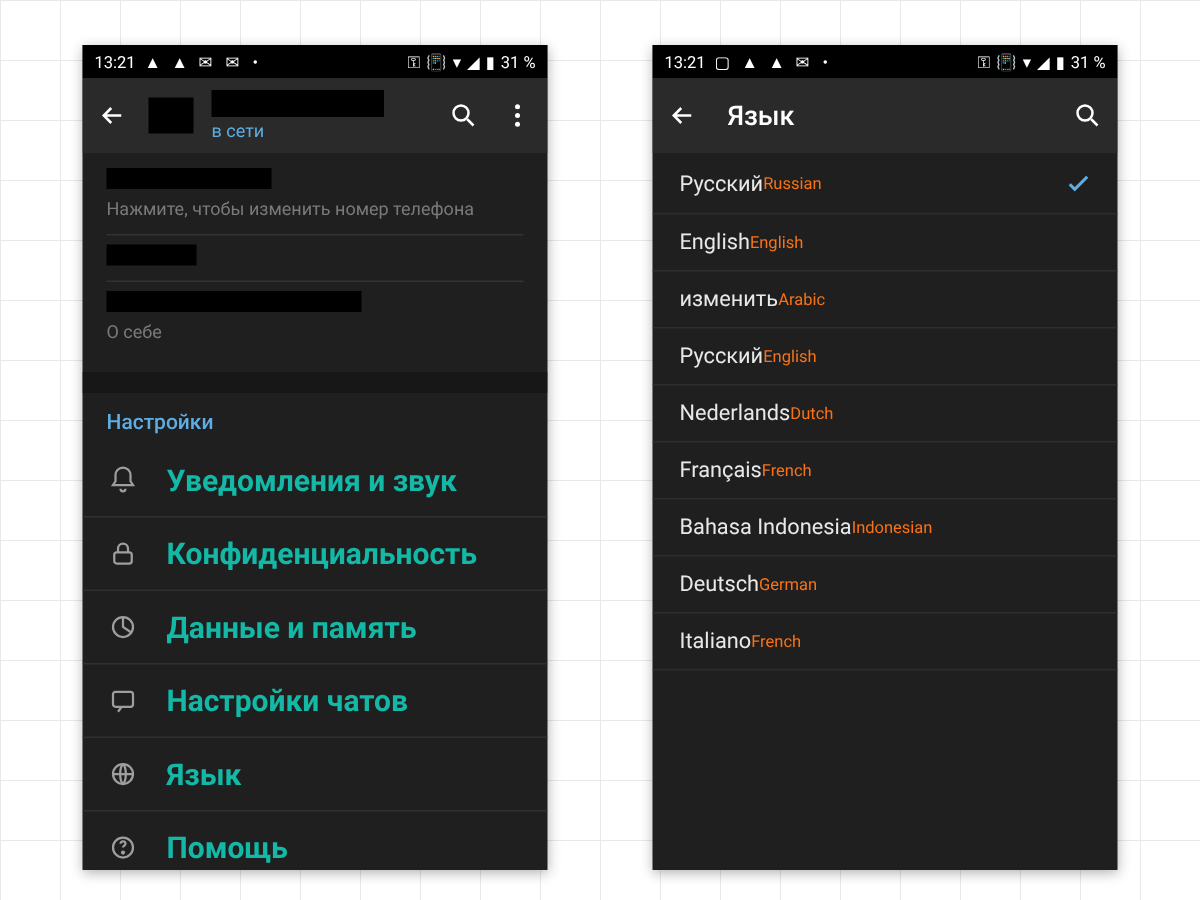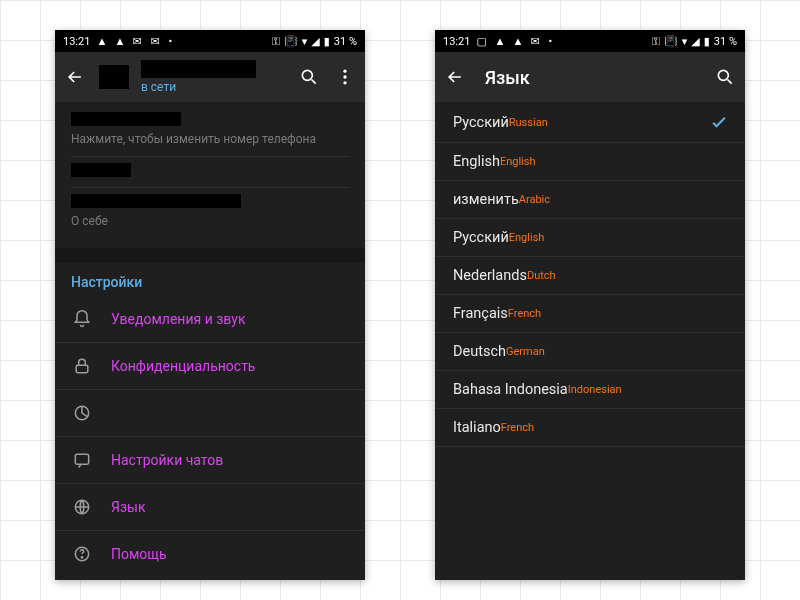--- a/index.html
+++ b/index.html
@@ -70,21 +70,21 @@
   .section-gap { height:14px; background:#171717; }
   .section-title { color:#5eaee4; font-size:14px; padding:12px 16px 6px; font-weight:500; }
 
   .setting-item {
     display:flex; align-items:center; gap:18px;
     padding:12px 16px;
     border-bottom:1px solid #303030;
   }
   .setting-item:last-child { border-bottom:none;align-items:center; }
   .setting-item .icn { width:22px; height:22px; display:flex; align-items:center; justify-content:center; color:#9e9e9e; }
-  .setting-item .lbl { font-size:14px; color:#d946ef; }
+  .setting-item .lbl { font-size:20px; color:#14b8a6;font-weight:bold; }
 
   .lang-list { }
   .lang-item {
     padding:10px 16px 10px 18px;
     border-bottom:1px solid #2e2e2e;
     display:flex; align-items:center; justify-content:space-between;
   }
   .lang-item .txt { display:flex; flex-direction:row; }
   .lang-item .native { font-size:14.5px; color:#e8e8e8; }
   .lang-item .eng { font-size:11px; color:#f97316; margin-top:2px; }
@@ -179,20 +179,21 @@
         </span>
       <span class="lbl">Конфиденциальность</span>
     </div>
     <div class="setting-item">
       <span class="icn">
           <svg width="20" height="20" viewBox="0 0 24 24" fill="none" stroke="#9e9e9e" stroke-width="1.8">
             <circle cx="12" cy="12" r="8"></circle>
             <path d="M12 4v8l6 4"></path>
           </svg>
         </span>
+      <span class="lbl">Данные и память</span>
     </div>
     <div class="setting-item">
       <span class="icn">
           <svg width="20" height="20" viewBox="0 0 24 24" fill="none" stroke="#9e9e9e" stroke-width="1.8">
             <rect x="4" y="5" width="16" height="12" rx="2"></rect>
             <path d="M8 21l3-4"></path>
           </svg>
         </span>
       <span class="lbl">Настройки чатов</span>
     </div>
@@ -292,30 +293,30 @@
         </div>
       </div>
       <div class="lang-item">
         <div class="txt">
           <div class="native">Français</div>
           <div class="eng">French</div>
         </div>
       </div>
       <div class="lang-item">
         <div class="txt">
+          <div class="native">Bahasa Indonesia</div>
+          <div class="eng">Indonesian</div>
+        </div>
+      </div>
+      <div class="lang-item">
+        <div class="txt">
           <div class="native">Deutsch</div>
           <div class="eng">German</div>
         </div>
       </div>
       <div class="lang-item">
         <div class="txt">
-          <div class="native">Bahasa Indonesia</div>
-          <div class="eng">Indonesian</div>
-        </div>
-      </div>
-      <div class="lang-item">
-        <div class="txt">
           <div class="native">Italiano</div>
           <div class="eng">French</div>
         </div>
       </div>
     </div>
 </div>
 
 </body></html>

